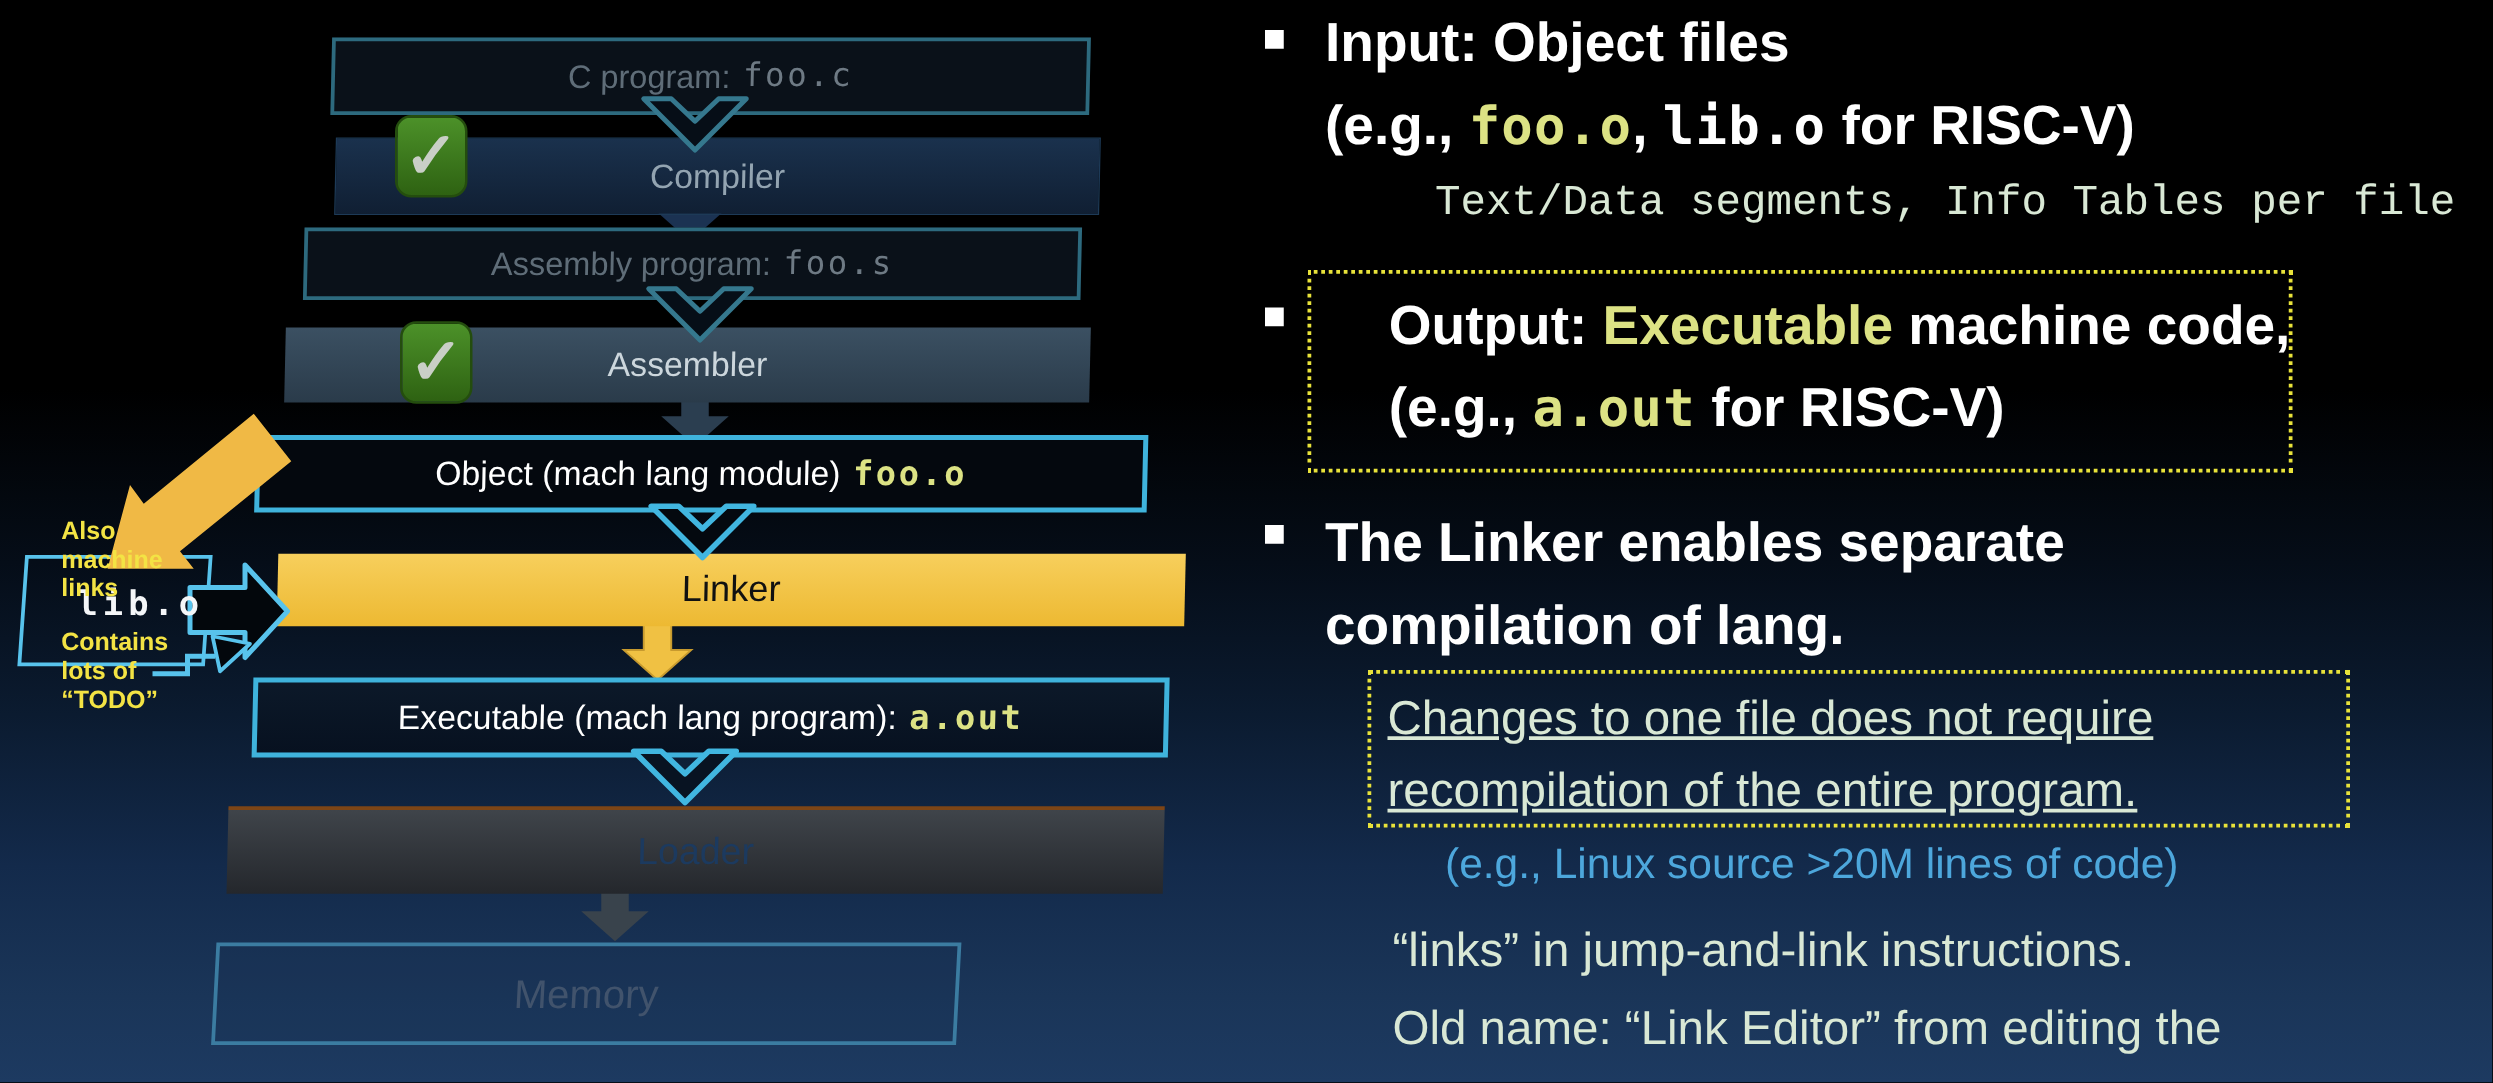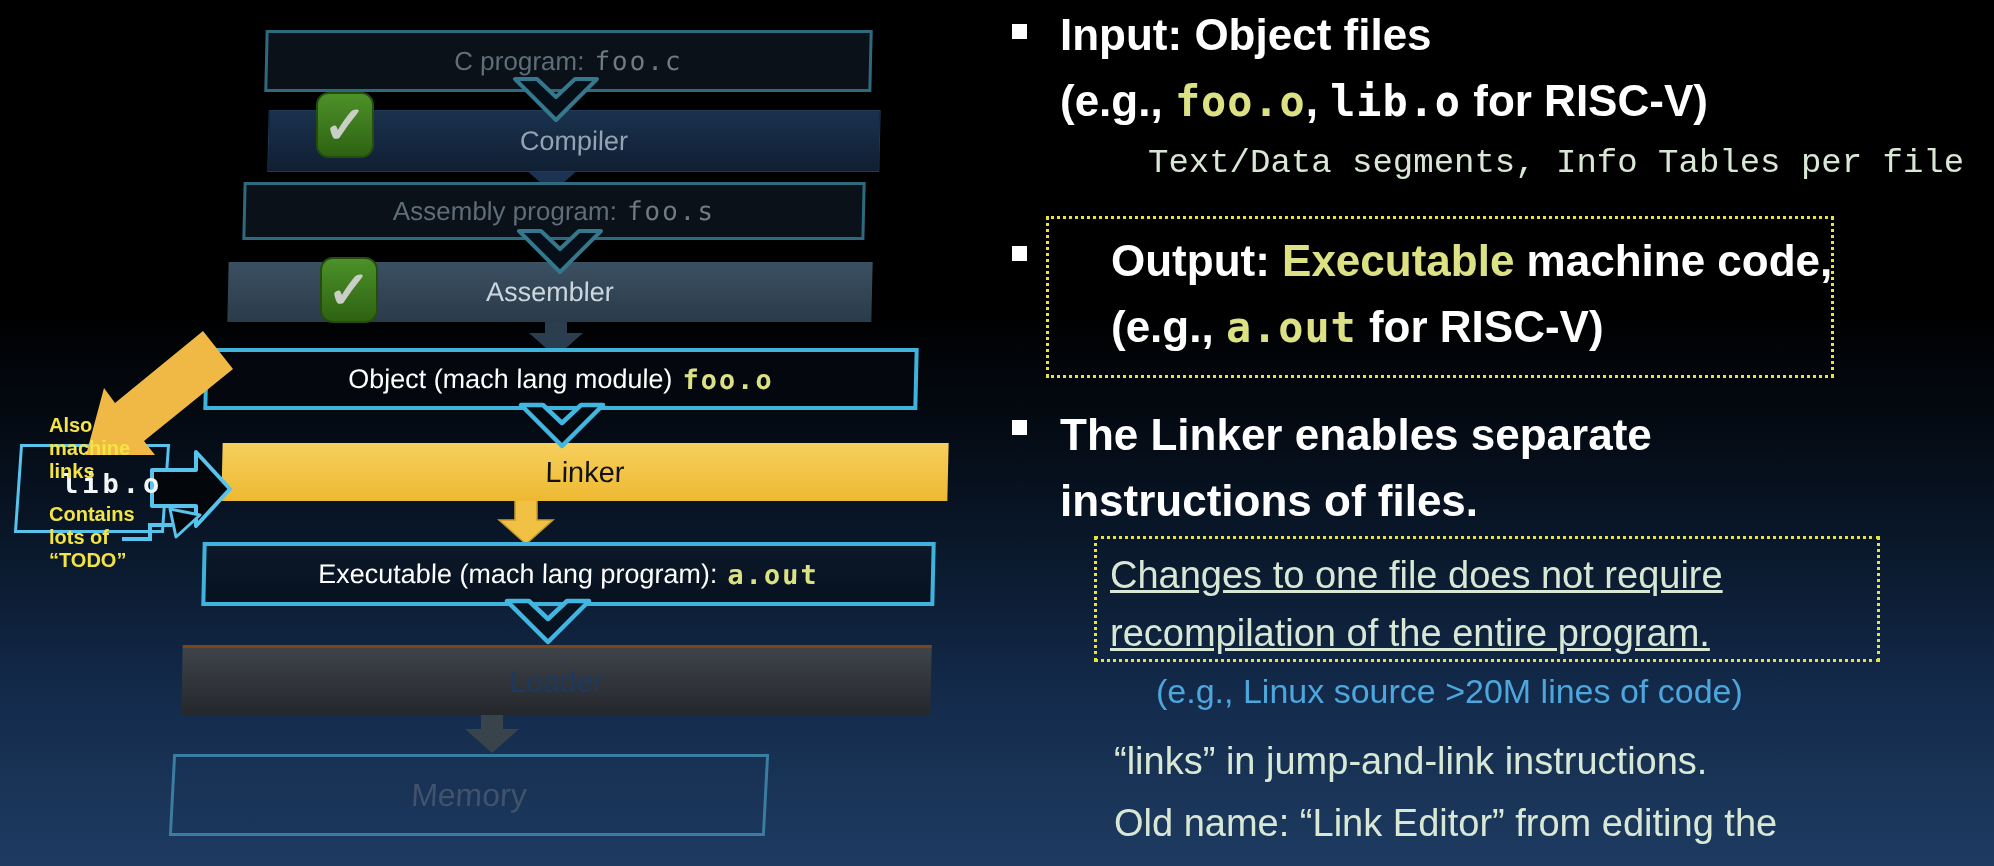--- a/index.html
+++ b/index.html
@@ -192,21 +192,21 @@
       <span>Output: </span><span class="hl">Executable</span><span> machine code,</span>
     </div>
     <div class="bold-line">
       <span>(e.g., </span><span class="rc code-y">a.out</span><span>  for RISC-V)</span>
     </div>
   </div>
 
   <div class="sq sq3"></div>
   <div class="blk t-b3">
     <div class="bold-line">The Linker enables separate</div>
-    <div class="bold-line">instructions of files.</div>
+    <div class="bold-line">compilation of lang.</div>
   </div>
 
   <div class="blk dotted2"></div>
   <div class="blk t-note">
     <div>Changes to one file does not require</div>
     <div>recompilation of the entire program.</div>
   </div>
 
   <div class="blk t-linux">(e.g., Linux source &gt;20M lines of code)</div>
 

